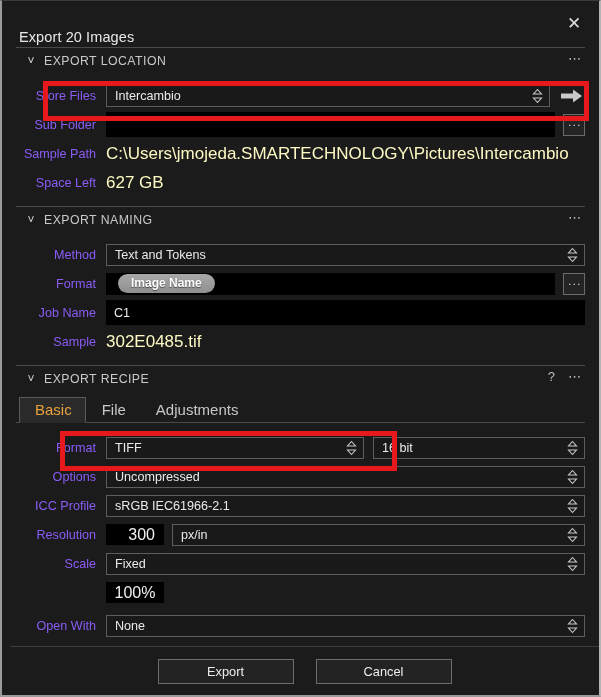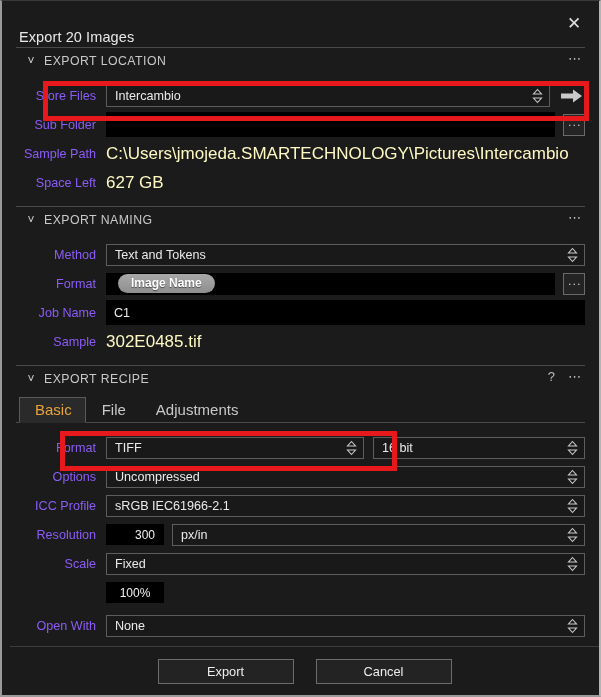--- a/index.html
+++ b/index.html
@@ -109,21 +109,21 @@
     border:1px solid transparent;border-bottom:none;box-sizing:border-box;
   }
   .tab.active{
     color:#e8a33d;background:#2a2a2a;border:1px solid #5a5a5a;border-bottom:1px solid #2a2a2a;
     margin-bottom:-1px;
   }
   
   .numbox{
     width:58px;height:21px;background:#000;box-sizing:border-box;
     display:flex;align-items:center;justify-content:flex-end;
-    padding-right:9px;color:#f0f0f0;font-size:12px;
+    padding-right:9px;color:#f0f0f0;font-size:16px;
   }
   .numbox.center{justify-content:center;padding-right:0;}
   
   .footer{
     position:absolute;left:8px;right:0;bottom:0;height:48px;
     border-top:1px solid #3c3c3c;
     display:flex;align-items:center;justify-content:center;gap:22px;
   }
   .btn{
     width:136px;height:25px;border:1px solid #6c6c6c;background:#232323;

